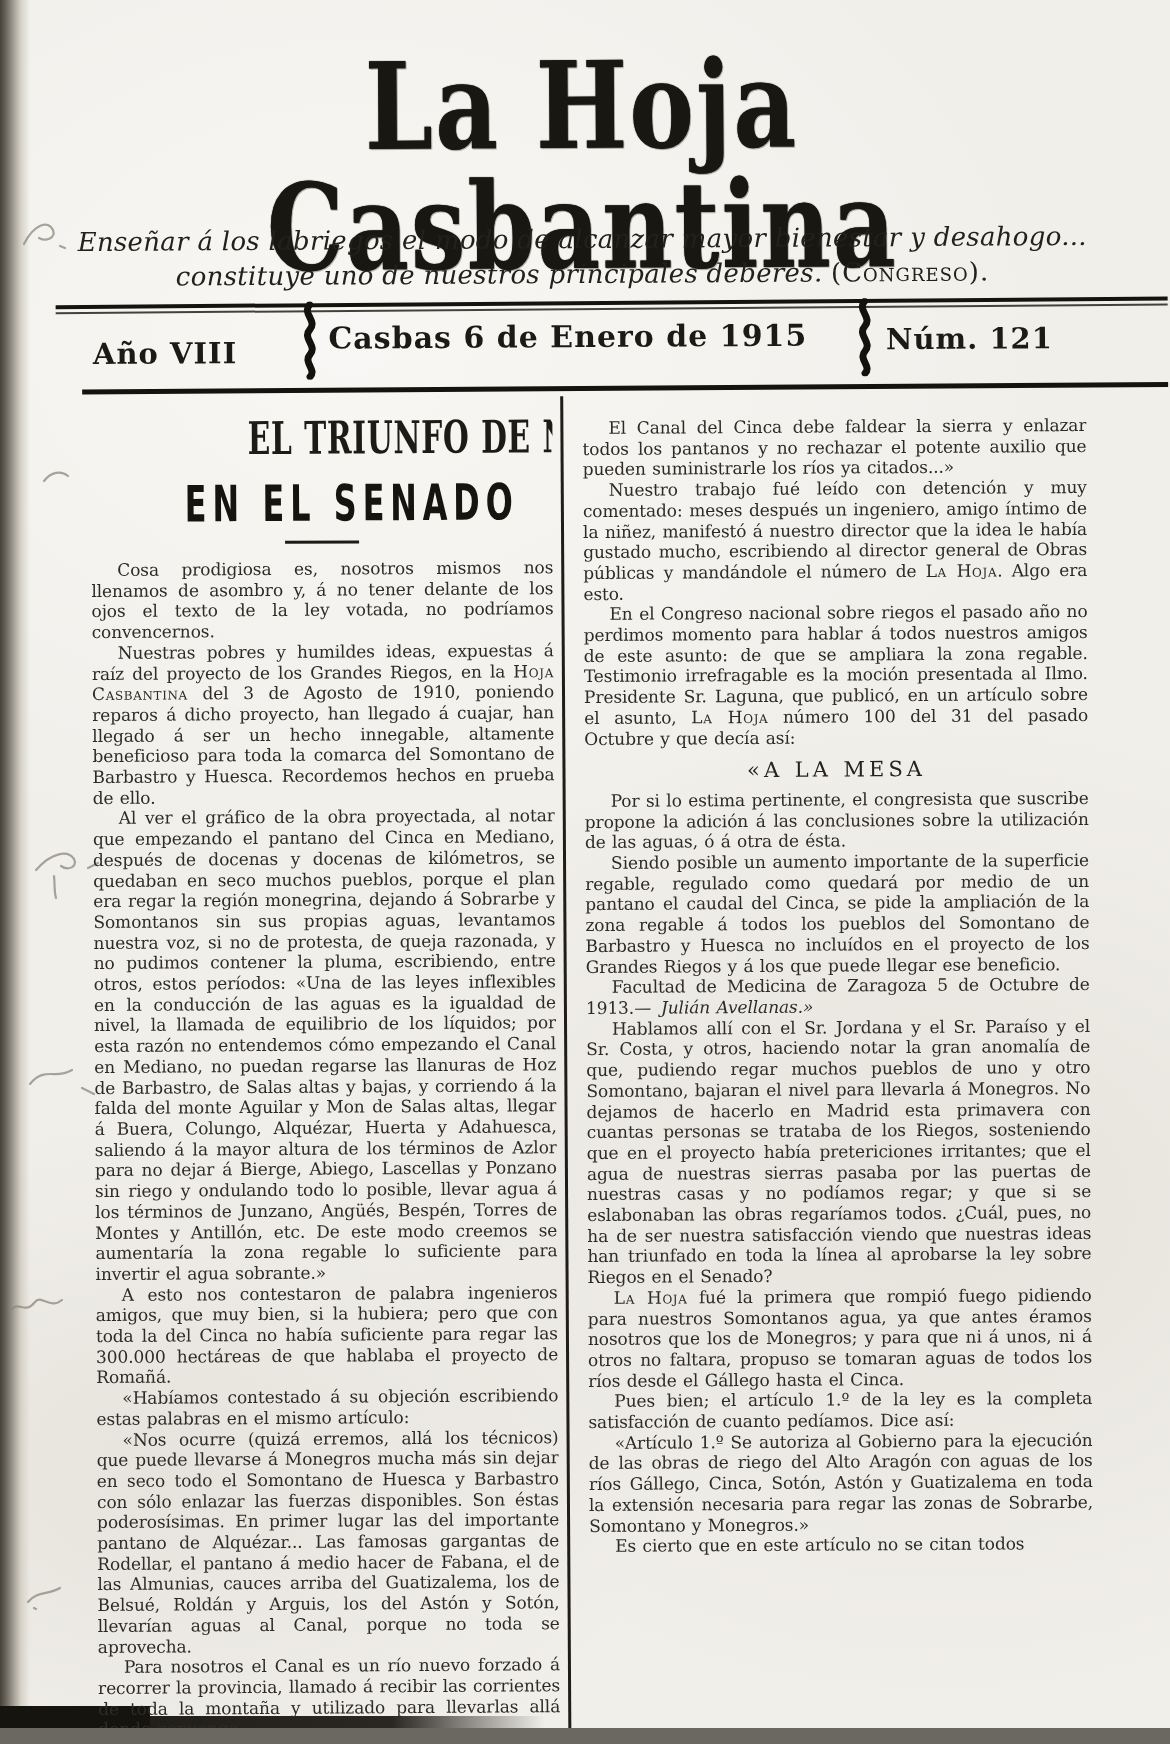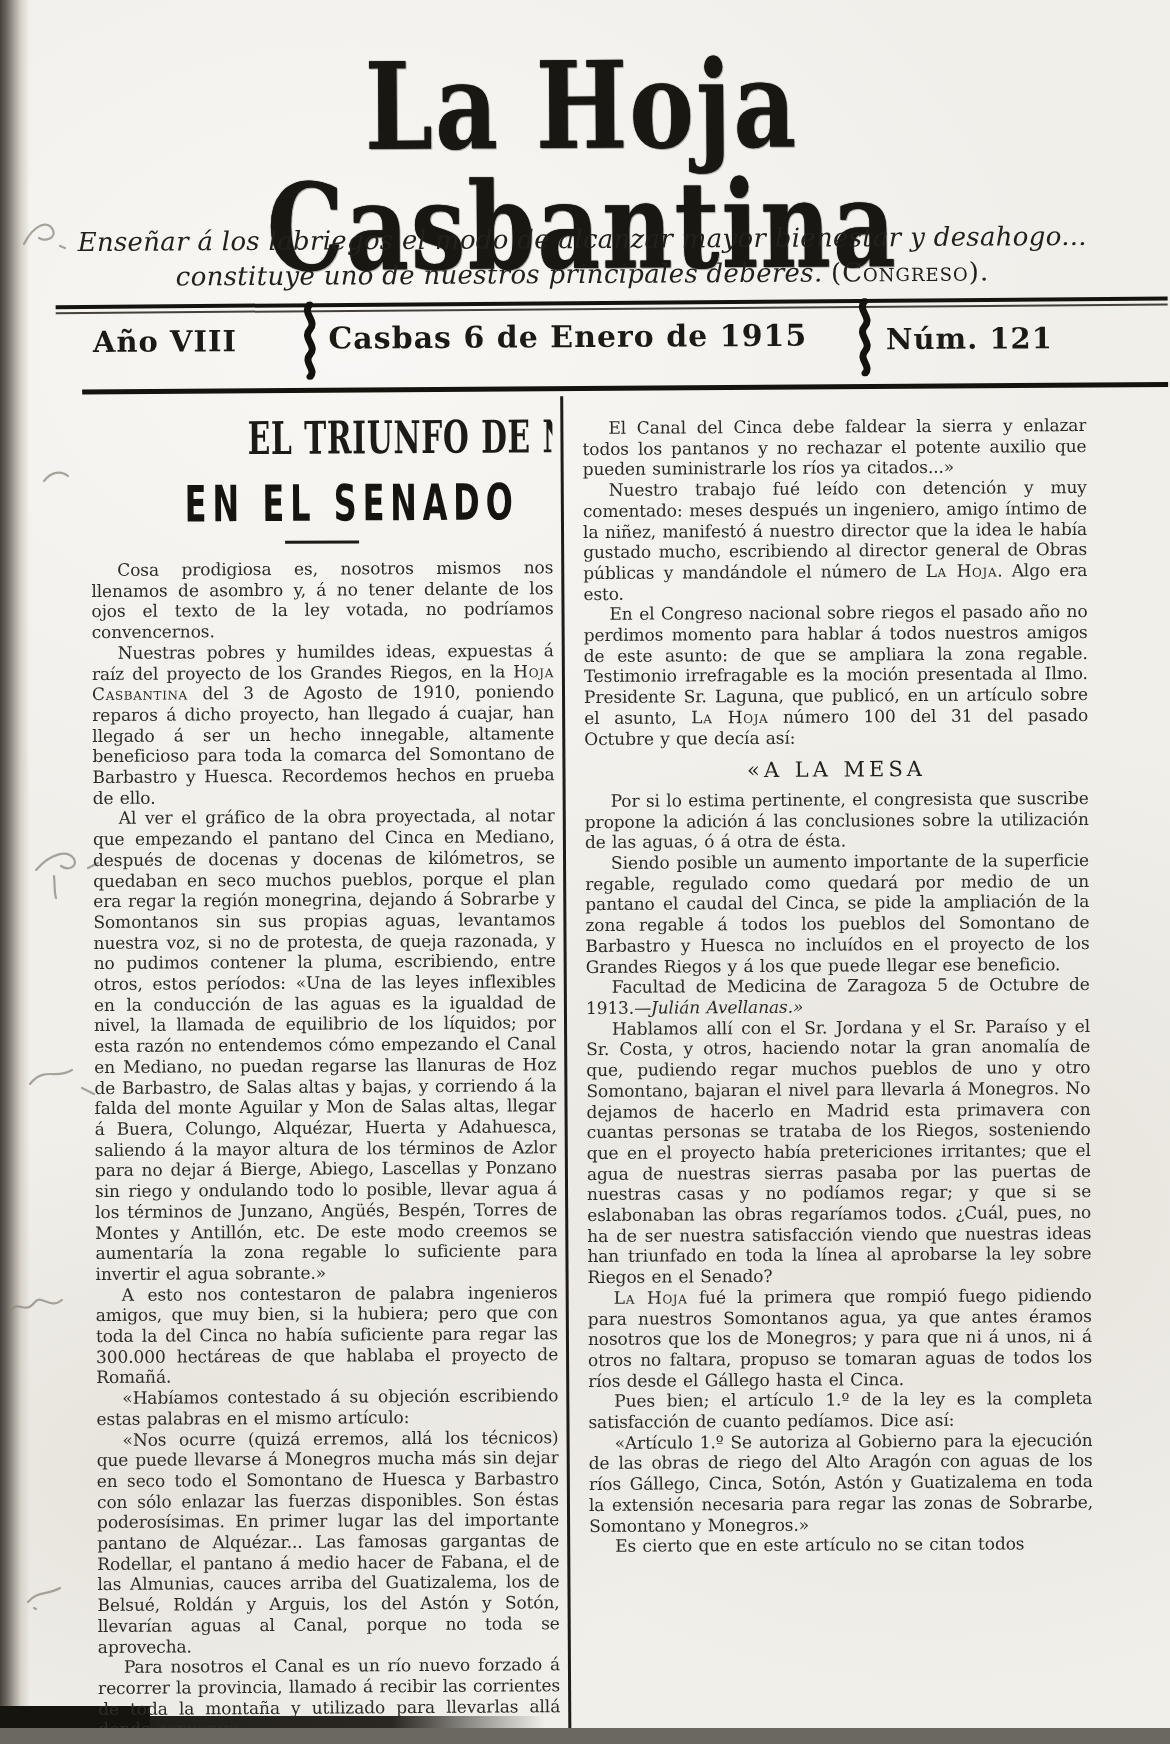--- a/index.html
+++ b/index.html
@@ -28,21 +28,21 @@
   }
   .motto{position:absolute;top:222px;left:0;right:0;text-align:center;
     font-style:italic;font-size:26px;line-height:35px;color:#23211c;letter-spacing:.3px;}
   .motto .attr{font-style:normal;font-variant:small-caps;letter-spacing:1px;}
 
   .rule-double{position:absolute;top:301px;left:58px;width:1112px;transform:rotate(-0.1deg);}
   .rule-double .rd-a{height:4px;background:#15130e;}
   .rule-double .rd-b{height:2px;margin-top:3px;background:#45413a;}
 
   .dateline{position:absolute;top:306px;left:0;right:0;height:80px;font-weight:bold;color:#1c1a15;}
-  .dl-year{position:absolute;left:95px;top:16px;font-size:29px;letter-spacing:1px;}
+  .dl-year{position:absolute;left:95px;top:28px;font-size:29px;letter-spacing:1px;}
   .dl-date{position:absolute;left:330px;width:480px;top:13px;text-align:center;font-size:30px;letter-spacing:1px;}
   .dl-num{position:absolute;left:888px;top:18px;font-size:29px;letter-spacing:1px;}
   .wavy{position:absolute;top:-6px;}
   .wavy.w1{left:303px;}
   .wavy.w2{left:858px;}
 
   .rule-thick{position:absolute;top:386px;left:84px;width:1086px;height:5px;background:#15130e;transform:rotate(-0.05deg);}
   .vdivider{position:absolute;left:562px;top:396px;width:3px;height:1332px;background:#201d18;}
 
   .col{position:absolute;top:398px;text-align:justify;font-size:17px;line-height:20.7px;
@@ -56,21 +56,21 @@
   .hl1 span{display:inline-block;font-size:45px;transform:scaleX(0.66);transform-origin:center;white-space:nowrap;letter-spacing:1px;}
   .hl2{margin:18px 0 0 0;text-align:center;font-weight:bold;color:#16140f;line-height:1;
     font-family:"DejaVu Sans","Liberation Sans",sans-serif;}
   .hl2 span{display:inline-block;font-size:50px;transform:scaleX(0.64);transform-origin:center;white-space:nowrap;letter-spacing:9px;}
   .hl-rule{width:74px;height:3px;background:#1d1b16;margin:12px auto 15px auto;}
 
   .subhead{margin:12px 0 9px 0;text-align:center;font-weight:normal;font-size:21px;
     letter-spacing:4px;color:#25231d;text-indent:0;}
 
   .sc{font-variant:small-caps;letter-spacing:.6px;}
-  .it{font-style:italic;}
+  .it{font-style:italic;margin-left:10px;}
 
   .pencil{position:absolute;opacity:.75;}
   .pencil path{fill:none;stroke:#8d897e;stroke-width:2.2;stroke-linecap:round;}
 </style>
 </head>
 <body>
 
 <div class="page">
 
   <div class="spine"></div>

